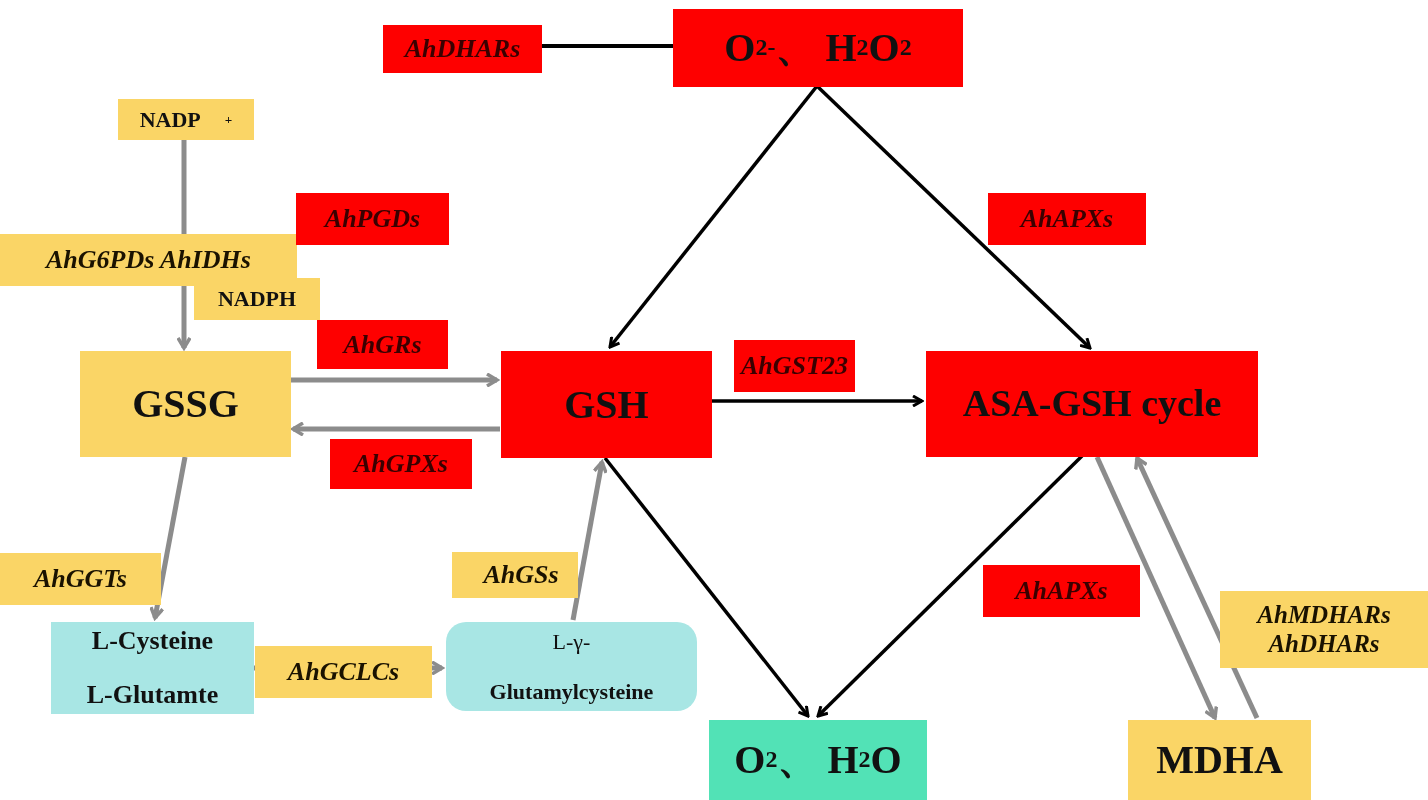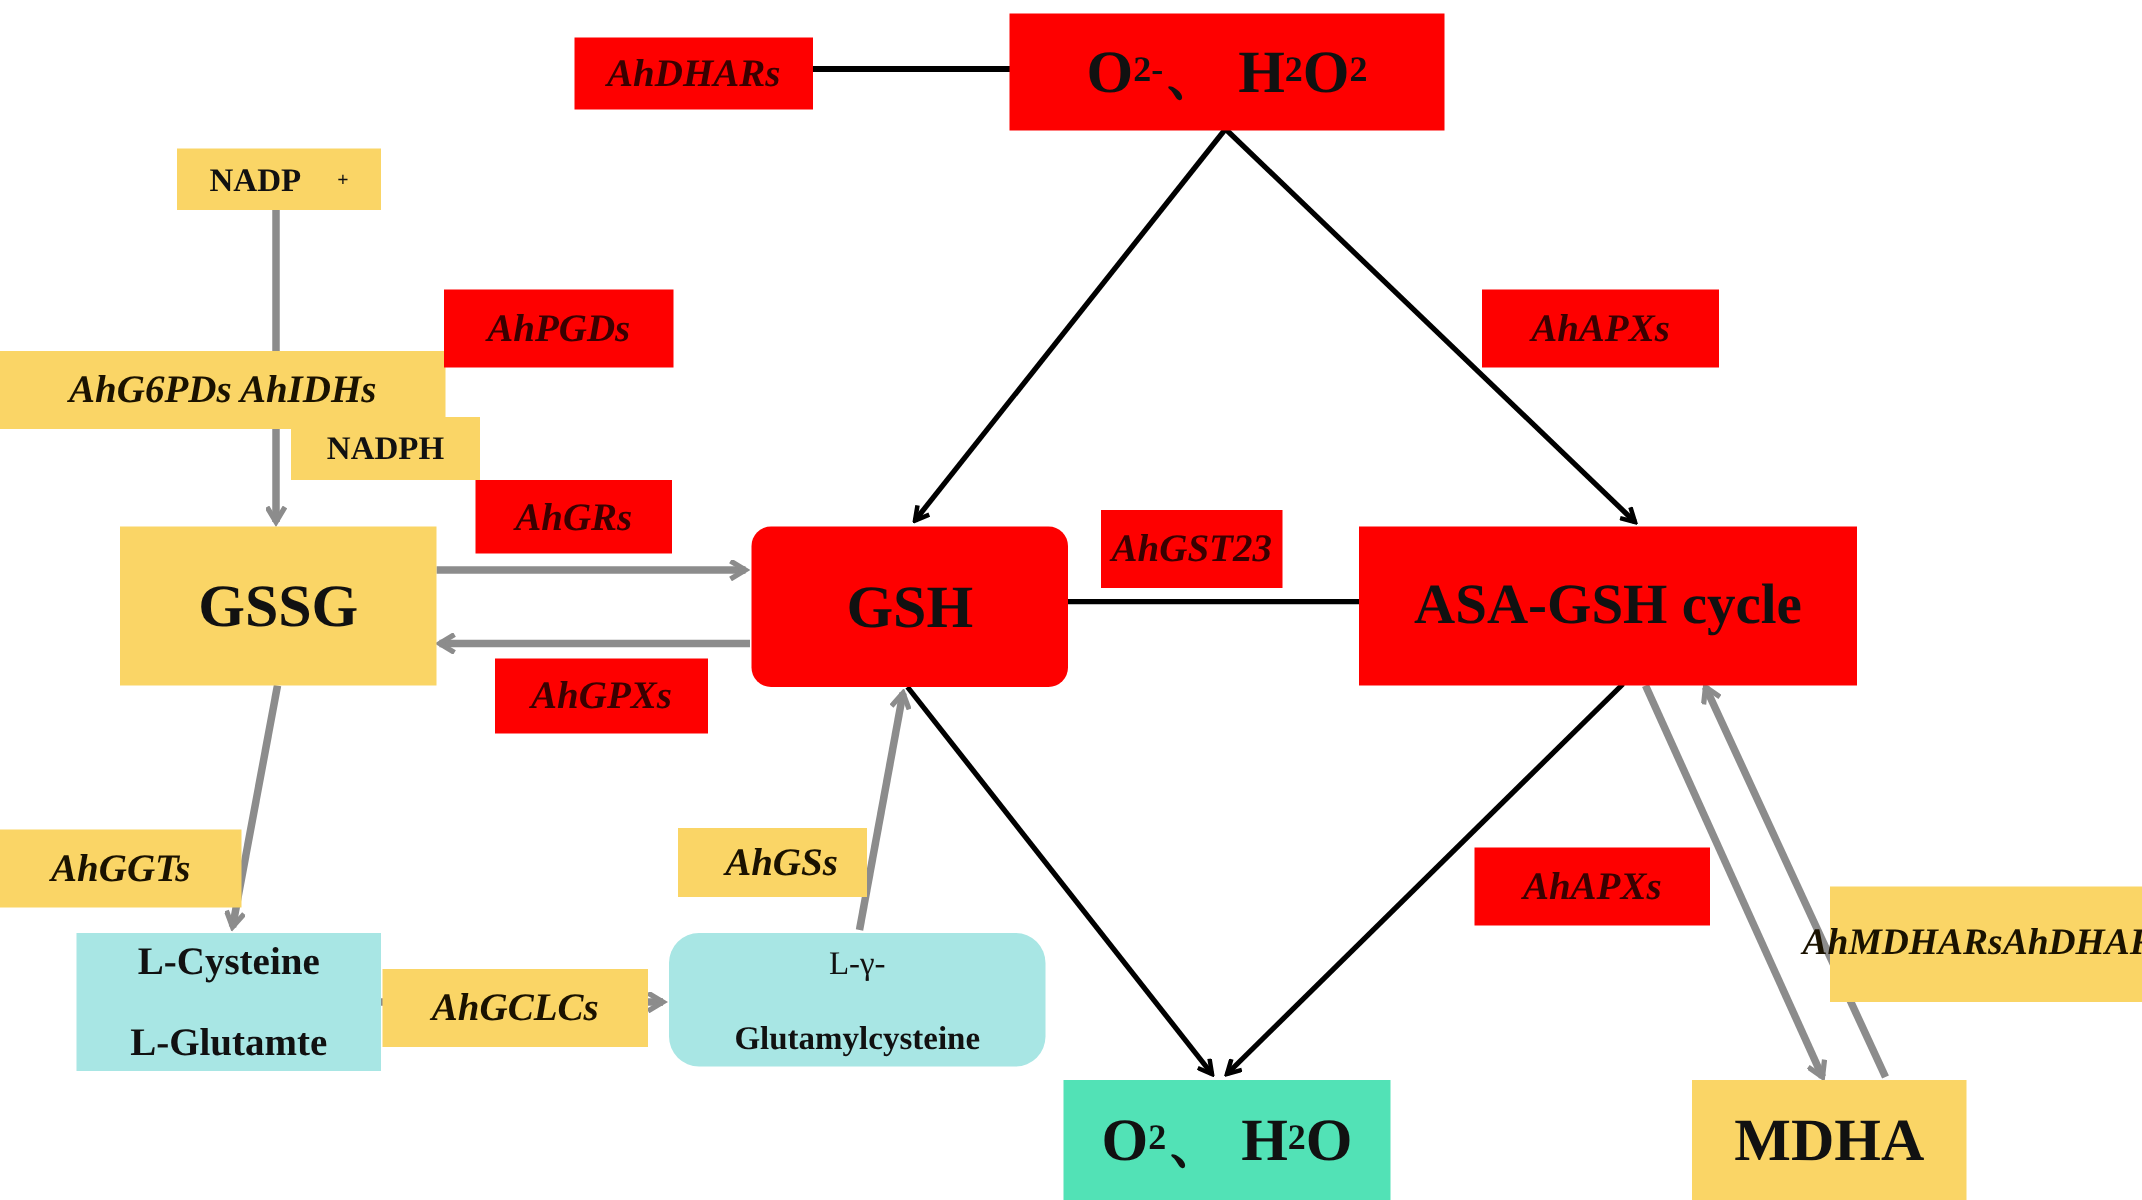--- a/index.html
+++ b/index.html
@@ -76,26 +76,26 @@
     <span>L-Cysteine</span>
     <span>L-Glutamte</span>
   </div>
   <div class="box yellow gene y" style="left:255px;top:605px;width:177px;height:52px;">AhGCLCs</div>
   <div class="box yellow gene y" style="left:452px;top:511px;width:126px;height:46px;padding-left:12px;">AhGSs</div>
   <div class="box cyan small" style="left:446px;top:622px;width:251px;height:89px;flex-direction:column;font-size:22px;border-radius:20px;">
     <span style="font-weight:normal;">L-γ-</span>
     <span>Glutamylcysteine</span>
   </div>
 
-  <div class="box red node" style="left:501px;top:351px;width:211px;height:107px;border-radius:13px;">GSH</div>
+  <div class="box red node" style="left:501px;top:351px;width:211px;height:107px;">GSH</div>
   <div class="box red gene" style="left:734px;top:340px;width:121px;height:52px;">AhGST23</div>
   <div class="box red gene" style="left:988px;top:193px;width:158px;height:52px;">AhAPXs</div>
-  <div class="box red node" style="left:906px;top:351px;width:332px;height:106px;font-size:38px;">ASA-GSH cycle</div>
+  <div class="box red node" style="left:926px;top:351px;width:332px;height:106px;font-size:38px;">ASA-GSH cycle</div>
   <div class="box red gene" style="left:983px;top:565px;width:157px;height:52px;">AhAPXs</div>
-  <div class="box yellow gene y" style="left:1220px;top:550px;width:208px;height:77px;flex-direction:row;font-size:25px;">
+  <div class="box yellow gene y" style="left:1220px;top:550px;width:208px;height:77px;flex-direction:column;font-size:25px;">
     <span>AhMDHARs</span>
     <span>AhDHARs</span>
   </div>
 
   <div class="box green node" style="left:709px;top:720px;width:218px;height:80px;">
     <span>O</span>
       <sub>2</sub>
       <span>、 H</span>
       <sub>2</sub>
       <span>O</span>

